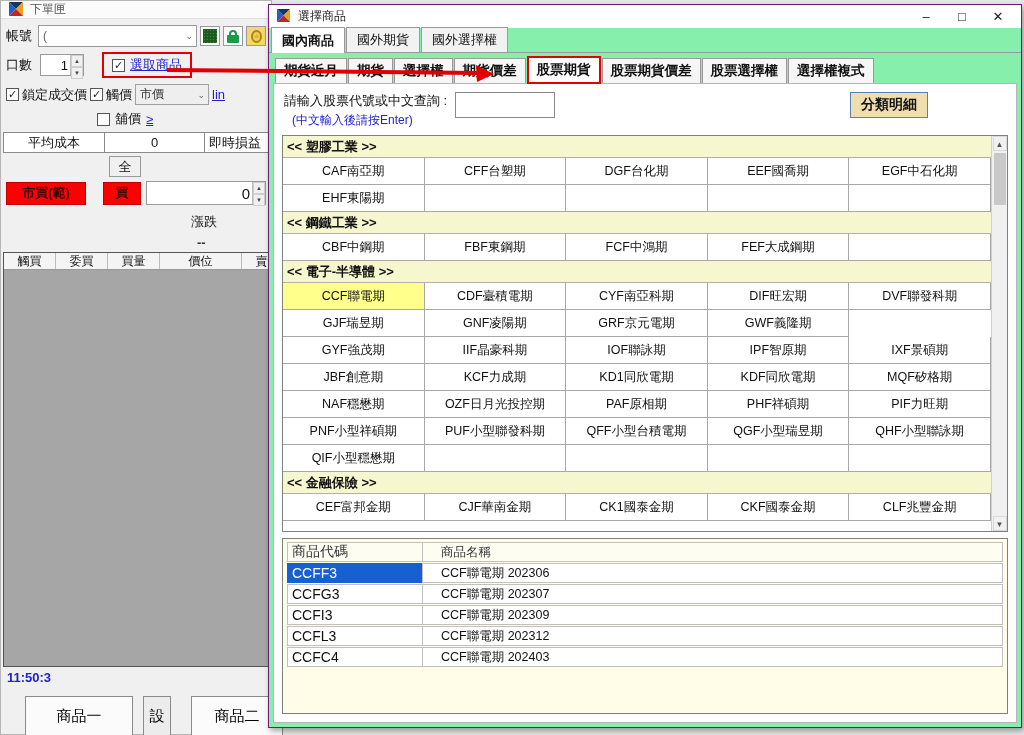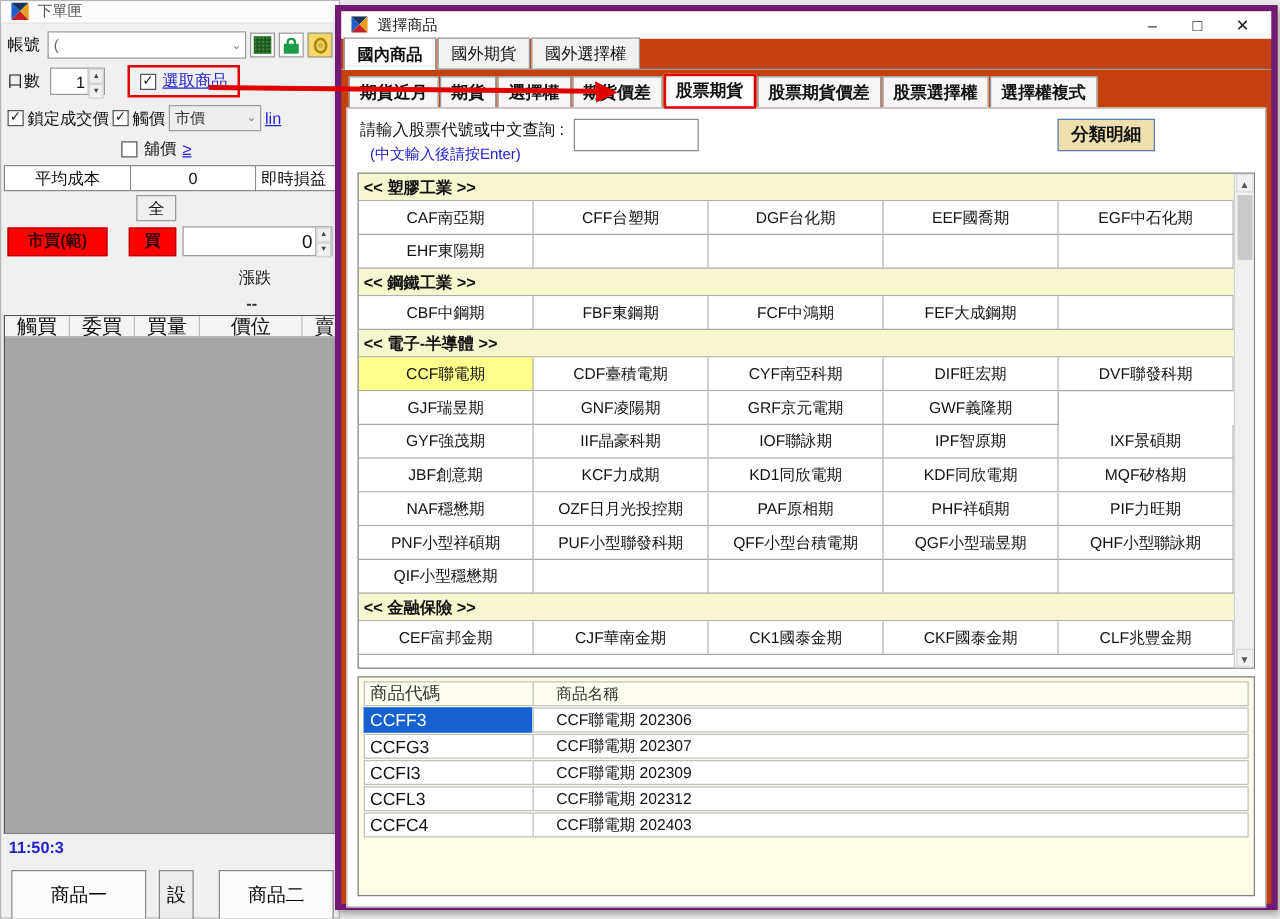--- a/index.html
+++ b/index.html
@@ -26,28 +26,28 @@
   .gsel { height:21px; background:#eee; border:1px solid #a0a0a0; display:flex; align-items:center; padding:0 4px; width:74px; position:relative; font-size:12px; color:#333; }
   .gsel .arr { position:absolute; right:3px; font-size:9px; color:#666; }
   .cost-row { display:flex; margin:4px 2px 0 2px; }
   .cost-cell { border:1px solid #8a8a8a; background:#fff; height:21px; display:flex; align-items:center; justify-content:center; font-size:13px; }
   .btn { background:#f0f0f0; border:1px solid #9a9a9a; font-size:13px; color:#111; }
   .redbtn { background:#ff0000; border:1px solid #c00000; color:#3a0000; font-weight:bold; font-size:13px; height:23px; }
   .price-input { flex:1; height:24px; background:#fff; border:1px solid #9a9a9a; display:flex; align-items:center; }
   .price-input .val { flex:1; text-align:right; font-size:15px; padding-right:2px; }
   .quote { margin:2px 2px 0 2px; border:1px solid #555; flex:0 0 auto; }
   .qhead { display:flex; background:#f4f4f4; border-bottom:1px solid #999; height:17px; overflow:hidden; }
-  .qhead div { font-size:16px; text-align:center; border-right:1px solid #bbb; line-height:17px; flex:0 0 auto; }
+  .qhead div { font-size:12px; text-align:center; border-right:1px solid #bbb; line-height:17px; flex:0 0 auto; }
   .qbody { height:396px; background:#a6a6a6; }
   .time { color:#2222cc; font-weight:bold; font-size:13px; padding:3px 6px; }
-  .bot-btns { display:flex; align-items:center; gap:10px; padding:8px 8px 0 8px; }
+  .bot-btns { display:flex; align-items:center; gap:10px; padding:8px 8px 0 8px;margin-left:16px; }
   .bigbtn { height:40px; background:#fbfbfb; border:1px solid #8a8a8a; font-size:15px; }
 
   
-  .dialog { position:absolute; left:268px; top:4px; width:754px; height:724px; background:#c2410c; border:5px solid #701a75; box-shadow:2px 3px 6px rgba(0,0,0,.35); display:flex; flex-direction:column; }
+  .dialog { position:absolute; left:268px; top:4px; width:754px; height:724px; background:#86efac; border:1px solid #701a75; box-shadow:2px 3px 6px rgba(0,0,0,.35); display:flex; flex-direction:column; }
   .dlg-title { height:26px; display:flex; align-items:center; gap:6px; padding:0 8px; background:#fff; }
   .dlg-title .t { font-size:12px; color:#222; flex:1; }
   .winbtn { width:30px; height:22px; border:none; background:transparent; font-size:13px; color:#222; }
   .main-tabs { display:flex; padding-left:2px; height:24px; align-items:flex-end; }
   .main-tabs .tab { border:1px solid #9a9a9a; border-bottom:none; background:#f2f2f2; padding:3px 10px 3px 10px; font-size:13px; margin-right:1px; }
   .main-tabs .tab.active { background:#fff; position:relative; top:1px; padding-top:4px; font-weight:bold; }
   .main-page { flex:1; border-top:1px solid #9a9a9a; display:flex; flex-direction:column; padding-top:4px; }
   .sub-tabs { display:flex; padding-left:6px; height:26px; align-items:flex-end; }
   .sub-tabs .tab { border:1px solid #9a9a9a; border-bottom:none; background:#f6f6f6; padding:3px 8px; font-size:13.5px; font-weight:bold; margin-right:1px; white-space:nowrap; }
   .sub-tabs .tab.selected { background:#fff; border:2px solid #e00000; position:relative; top:1px; }

